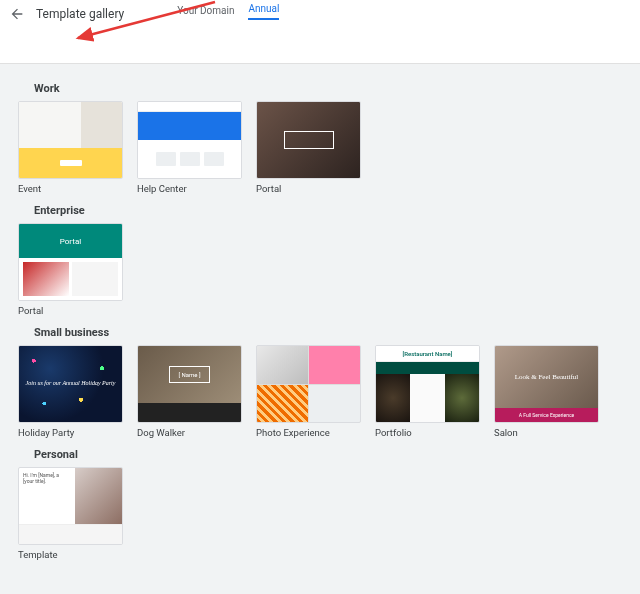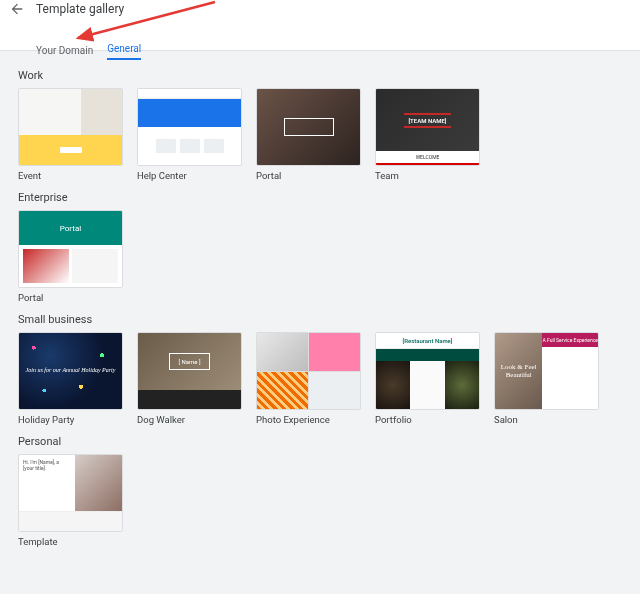--- a/index.html
+++ b/index.html
@@ -6,23 +6,22 @@
   body {
     font-family: Roboto, "Helvetica Neue", Arial, sans-serif;
     background: #fff;
     width: 640px;
     height: 594px;
     overflow: hidden;
     position: relative;
     color: #202124;
   }
   .header {
-    height: 51px;
+    height: 64px;
     display: flex;
-    flex-direction: column;
     border-bottom: 1px solid #e0e0e0;
     padding-left: 8px;
     gap: 25px;
   }
   .header-top {
     display: flex;
     align-items: center;
     height: 28px;
   }
   .back-icon {
@@ -49,22 +48,22 @@
 
   .content {
     background:#f1f3f4;
     padding: 8px 18px 20px 18px;
     height: calc(594px - 48px);
     overflow-y: auto;
   }
   .section-title {
     font-size: 11px;
     color:#3c4043;
-    margin: 10px 0 6px 0;
-    font-weight:400;
+    margin: 10px 0 6px 16px;
+    font-weight:700;
   }
   .cards {
     display:flex;
     flex-wrap:wrap;
     gap: 12px 14px;
   }
   .card { width: 105px; cursor:pointer; }
   .card-label {
     font-size: 9.5px;
     color:#3c4043;
@@ -136,21 +135,21 @@
   .t-rest{display:flex;flex-direction:column;}
   .t-rest .hd{height:16px;background:#fff;display:flex;align-items:center;justify-content:center;color:#00695c;font-size:6px;font-weight:500;border-bottom:1px solid #eee;}
   .t-rest .hero{height:12px;background:#004d40;}
   .t-rest .body{flex:1;display:flex;}
   .t-rest .body div{flex:1;}
   .t-rest .b1{background:radial-gradient(circle,#4a3b2a,#1a1410);}
   .t-rest .b2{background:#fafafa;}
   .t-rest .b3{background:radial-gradient(circle,#5d6b3a,#1a2010);}
 
   
-  .t-salon{display:flex;flex-direction:row;text-align:center;}
+  .t-salon{display:flex;flex-direction:column;text-align:center;}
   .t-salon .hero{flex:3;background:linear-gradient(135deg,#b09a8a,#6a5a4d);display:flex;align-items:center;justify-content:center;color:#fff;font-family:Georgia,serif;font-size:7px;}
   .t-salon .bar{height:14px;background:#b71c5c;display:flex;align-items:center;justify-content:center;color:#fff;font-size:5px;}
 
   
   .t-port{display:flex;flex-direction:column;background:#fff;}
   .t-port .top{flex:3;display:flex;}
   .t-port .txt{flex:1;padding:4px;font-size:5px;color:#555;}
   .t-port .img{flex:1;background:linear-gradient(135deg,#d7ccc8,#8d6e63);}
   .t-port .foot{flex:1;background:#f5f5f5;border-top:1px solid #eee;}
 
@@ -173,21 +172,21 @@
   <div class="header-top">
     <div class="back-icon">
       <svg width="16" height="16" viewBox="0 0 24 24">
           <path fill="#5f6368" d="M20 11H7.8l5.6-5.6L12 4l-8 8 8 8 1.4-1.4L7.8 13H20z"></path>
         </svg>
     </div>
     <div class="title">Template gallery</div>
   </div>
   <div class="tabs">
     <div class="tab">Your Domain</div>
-    <div class="tab active">General</div>
+    <div class="tab active">Annual</div>
   </div>
 </div>
 
 <div class="content">
 
   <div class="section-title">Work</div>
   <div class="cards">
 
     <div class="card">
       <div class="thumb t-event">
@@ -212,29 +211,20 @@
       <div class="card-label">Help Center</div>
     </div>
 
     <div class="card">
       <div class="thumb t-project">
           <div class="box"></div>
         </div>
       <div class="card-label">Portal</div>
     </div>
 
-    <div class="card">
-      <div class="thumb t-team">
-        <div class="hero">
-            <span>[TEAM NAME]</span>
-          </div>
-        <div class="welc">WELCOME</div>
-      </div>
-      <div class="card-label">Team</div>
-    </div>
   </div>
 
   <div class="section-title">Enterprise</div>
   <div class="cards">
     <div class="card">
       <div class="thumb t-portal">
         <div class="hero">Portal</div>
         <div class="body">
             <div class="img"></div>
             <div class="txt"></div>

